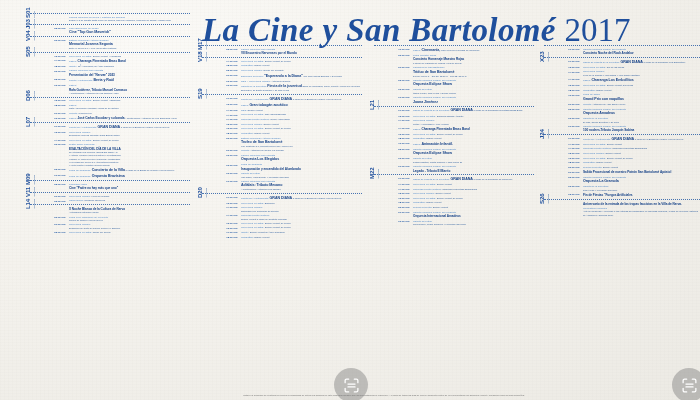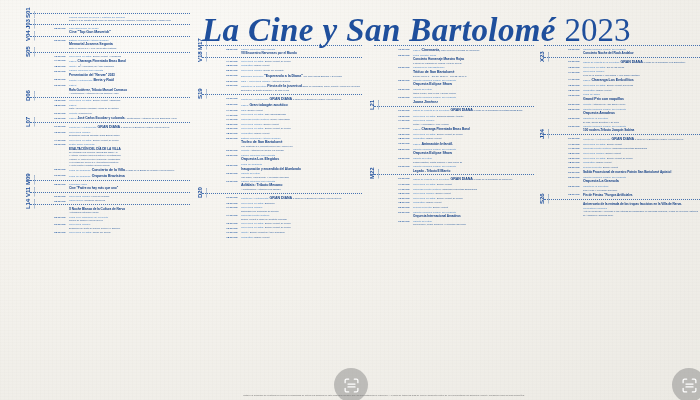--- a/index.html
+++ b/index.html
@@ -108,21 +108,21 @@
 <body>
 
 <div id="sheet"></div>
 <div id="grain"></div>
 
 <div id="page">
 
   <div class="title-wrap">
     <div class="title">
       <span>La Cine y San Bartolomé</span>
-      <span class="yr">2023</span>
+      <span class="yr">2017</span>
     </div>
   </div>
 
   <div class="cols" id="cols">
       <div class="col c1">
         <div class="daysep"></div>
         <div class="day">
           <div class="daytag">
             <div class="rot">S01<span class="sub">JULIO</span></div>
           </div>

